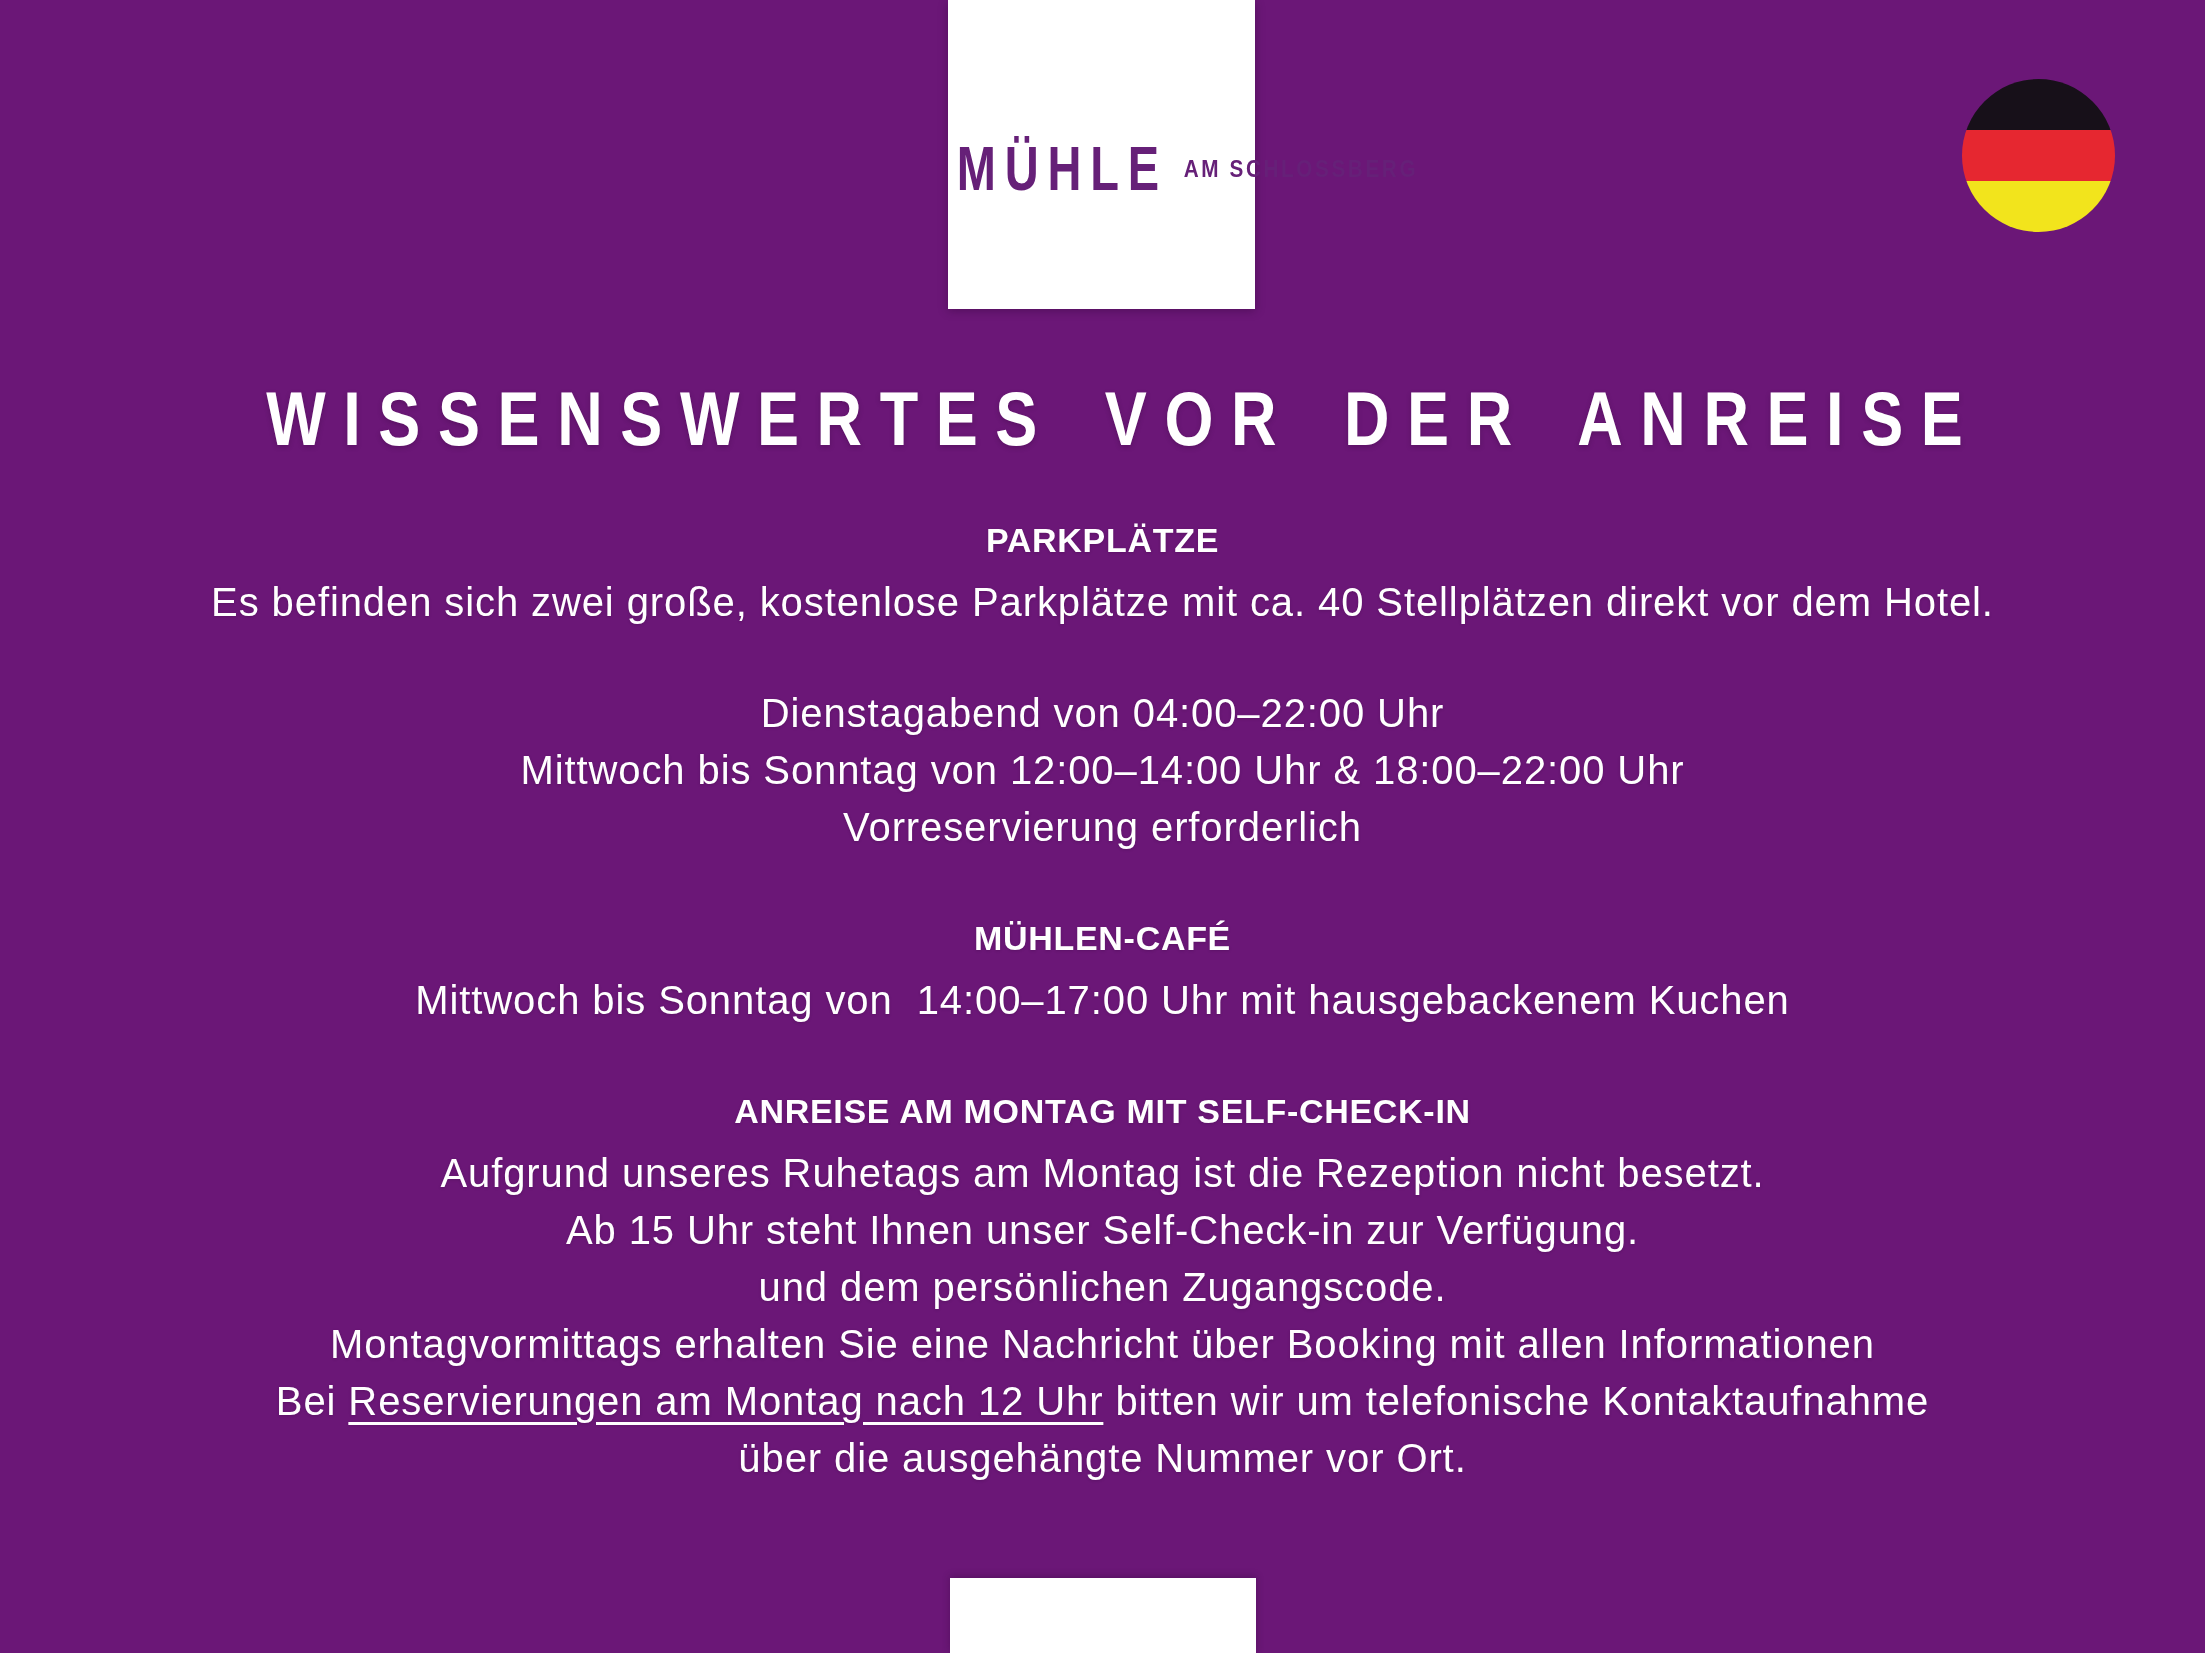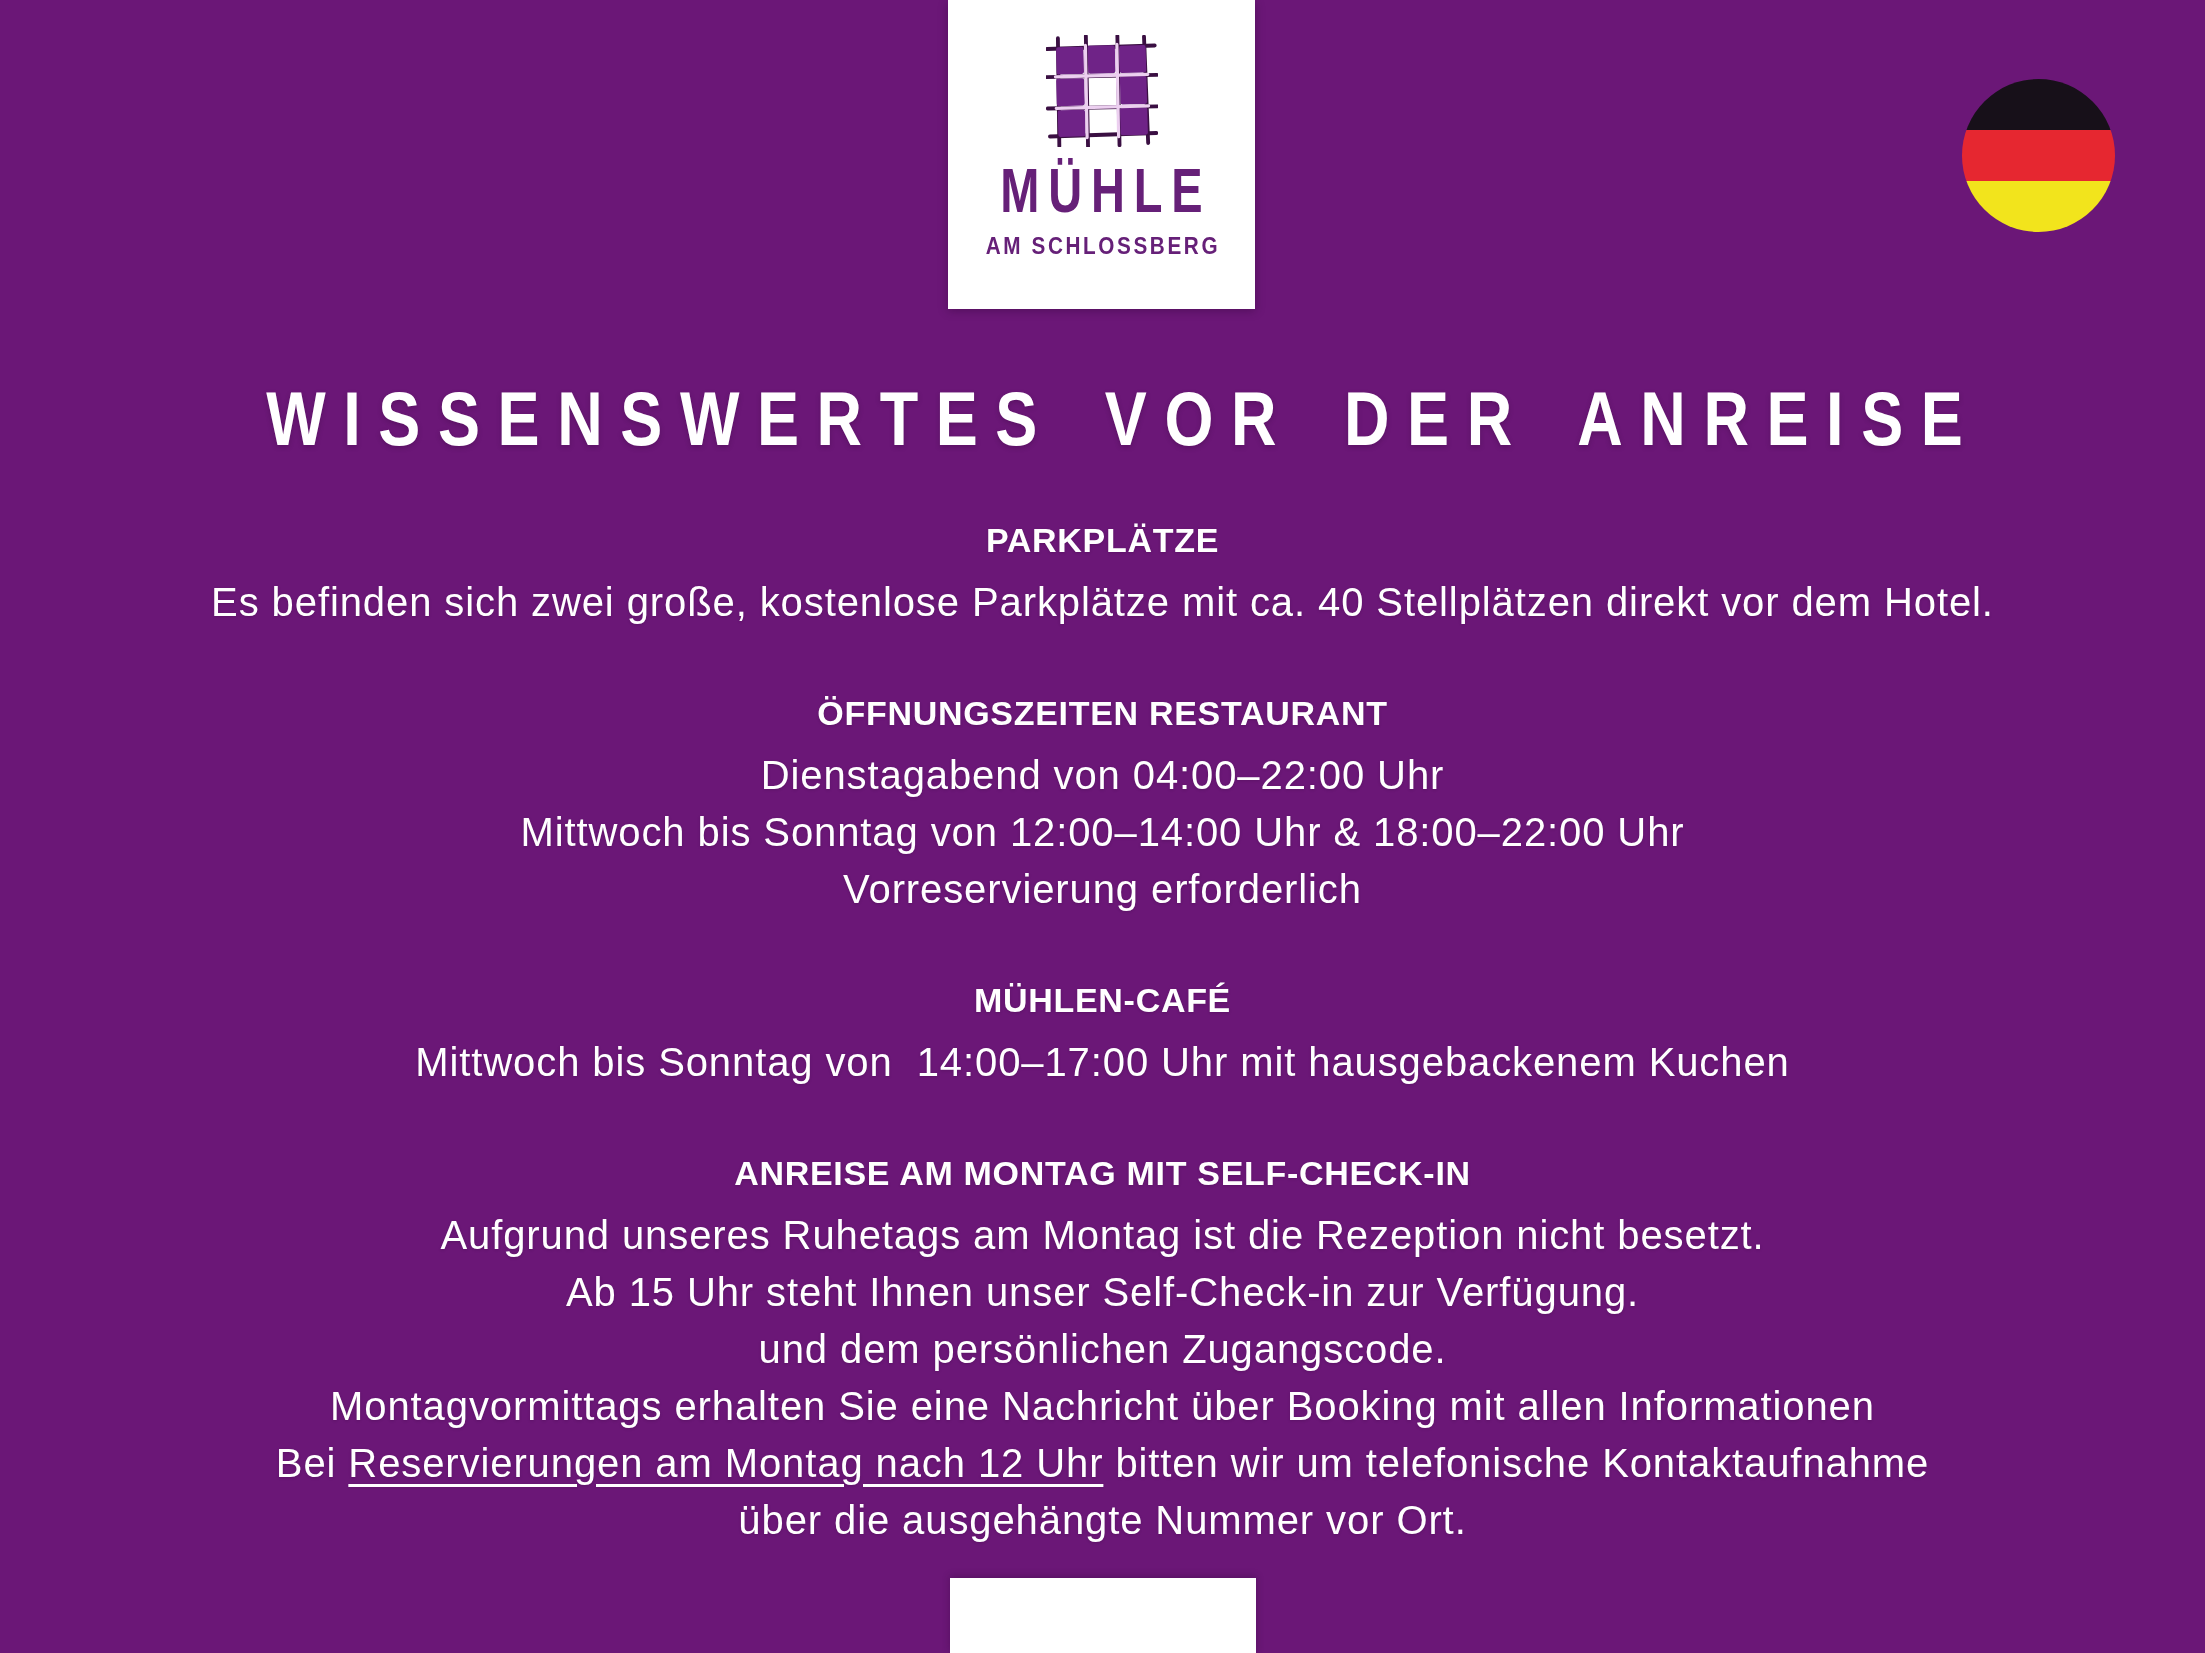--- a/index.html
+++ b/index.html
@@ -8,21 +8,21 @@
     position:relative; width:2205px; height:1654px; overflow:hidden;
     background:#6B1777;
     font-family:"Liberation Sans", sans-serif;
   }
 
   
   .top-box{
     position:absolute; left:948px; top:0; width:307px; height:309px;
     background:#ffffff;
     box-shadow:0 2.9px 8.8px rgba(40,0,45,.35);
-    display:flex; flex-direction:column; align-items:center;
+    display:flex; flex-direction:row; align-items:center;
   }
   .grid-logo{ width:112px; height:112px; margin-top:35px; }
   .logo-name{
     margin-top:10.3px; height:49px;
     color:#662078; font-weight:bold; font-size:47px; line-height:49px;
     letter-spacing:8.8px; text-indent:8.8px;
     transform:scaleY(1.35); transform-origin:top center;
     white-space:nowrap;
   }
   .logo-sub{
@@ -130,21 +130,20 @@
   </h1>
 
   <main class="content">
 
     <section>
       <h2>PARKPLÄTZE</h2>
       <div class="line">Es befinden sich zwei große, kostenlose Parkplätze mit ca. 40 Stellplätzen direkt vor dem Hotel.</div>
     </section>
 
     <section>
-      <h2>ÖFFNUNGSZEITEN RESTAURANT</h2>
       <div class="line">Dienstagabend von 04:00–22:00 Uhr</div>
       <div class="line">Mittwoch bis Sonntag von 12:00–14:00 Uhr &amp; 18:00–22:00 Uhr</div>
       <div class="line">Vorreservierung erforderlich</div>
     </section>
 
     <section>
       <h2>MÜHLEN-CAFÉ</h2>
       <div class="line">Mittwoch bis Sonntag von  14:00–17:00 Uhr mit hausgebackenem Kuchen</div>
     </section>
 

